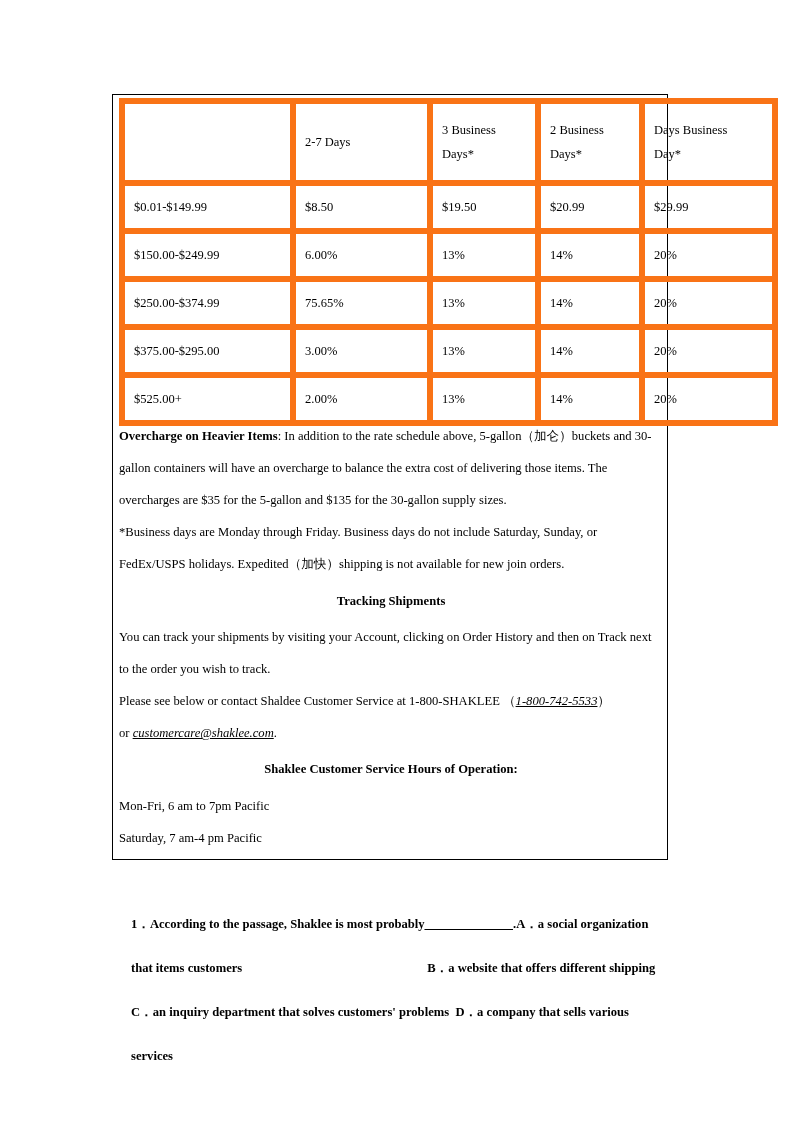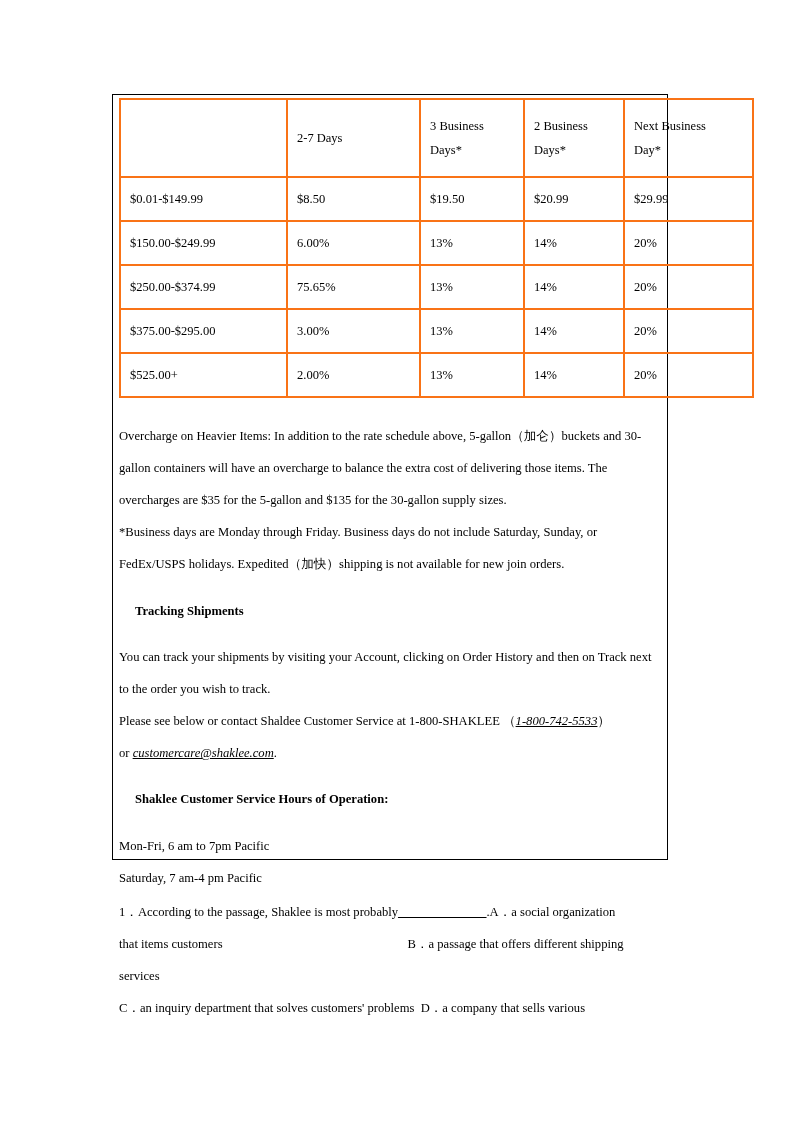--- a/index.html
+++ b/index.html
@@ -31,21 +31,21 @@
   .rate-table {
     position: absolute;
     left: 119px;
     top: 98px;
     width: 538px;
     border-collapse: collapse;
     table-layout: fixed;
     font-size: 12.5px;
   }
   .rate-table td {
-    border: 2px solid #f97316;
+    border: 6px solid #f97316;
     padding: 6px 8px 6px 9px;
     vertical-align: middle;
     line-height: 1.95;
     font-size: 12.5px;
   }
   .rate-table tr.header-row td {
     height: 64px;
     vertical-align: middle;
   }
   .rate-table tr.data-row td {
@@ -69,44 +69,46 @@
     top: 420px;
     width: 544px;
     font-size: 12.6px;
   }
   .para {
     margin: 0;
     line-height: 2.55;
     text-align: left;
   }
   .bold {
-    font-weight: normal;
+    font-weight: bold;
   }
   .heading-line {
-    margin: 16px;
+    margin: 6px;
     line-height: 2.25;
     font-weight: bold;
+    text-align: center;
   }
   .u {
     text-decoration: underline;
     font-style: italic;
   }
 
   
   .question-block {
     position: absolute;
     left: 119px;
     top: 896px;
     width: 560px;
     font-size: 12.6px;
   }
   .q-line {
-    margin: 0;
+    margin: 12px;
     line-height: 2.55;
     white-space: pre-wrap;
+    font-weight: bold;
   }
   .blank {
     text-decoration: underline;
     letter-spacing: 0.5px;
   }
 </style>
 </head>
 <body>
 
 <div class="page-frame"></div>
@@ -118,21 +120,21 @@
       <td class="col-b">2-7 Days</td>
       <td class="col-c">
         <span class="hdr-two-line">3 Business</span>
         <span class="hdr-two-line">Days*</span>
       </td>
       <td class="col-d">
         <span class="hdr-two-line">2 Business</span>
         <span class="hdr-two-line">Days*</span>
       </td>
       <td class="col-e">
-        <span class="hdr-two-line">Next Business</span>
+        <span class="hdr-two-line">Days Business</span>
         <span class="hdr-two-line">Day*</span>
       </td>
     </tr>
 
     <tr class="data-row">
       <td class="col-a">$0.01-$149.99</td>
       <td class="col-b">$8.50</td>
       <td class="col-c">$19.50</td>
       <td class="col-d">$20.99</td>
       <td class="col-e">$29.99</td>
@@ -191,18 +193,18 @@
 
   <p class="para">Mon-Fri, 6 am to 7pm Pacific</p>
 
   <p class="para">Saturday, 7 am-4 pm Pacific</p>
 
 </div>
 
 <div class="question-block">
   <p class="q-line"><span>1．According to the passage, Shaklee is most probably</span><span class="blank">_____________</span><span>.A．a social organization</span></p>
 
-  <p class="q-line"><span>that items customers</span><span style="display:inline-block;width:185px"></span><span>B．a passage that offers different shipping</span></p>
+  <p class="q-line"><span>that items customers</span><span style="display:inline-block;width:185px"></span><span>B．a website that offers different shipping</span></p>
+
+  <p class="q-line">C．an inquiry department that solves customers' problems  D．a company that sells various</p>
 
   <p class="q-line">services</p>
-
-  <p class="q-line">C．an inquiry department that solves customers' problems  D．a company that sells various</p>
 </div>
 
 </body></html>

